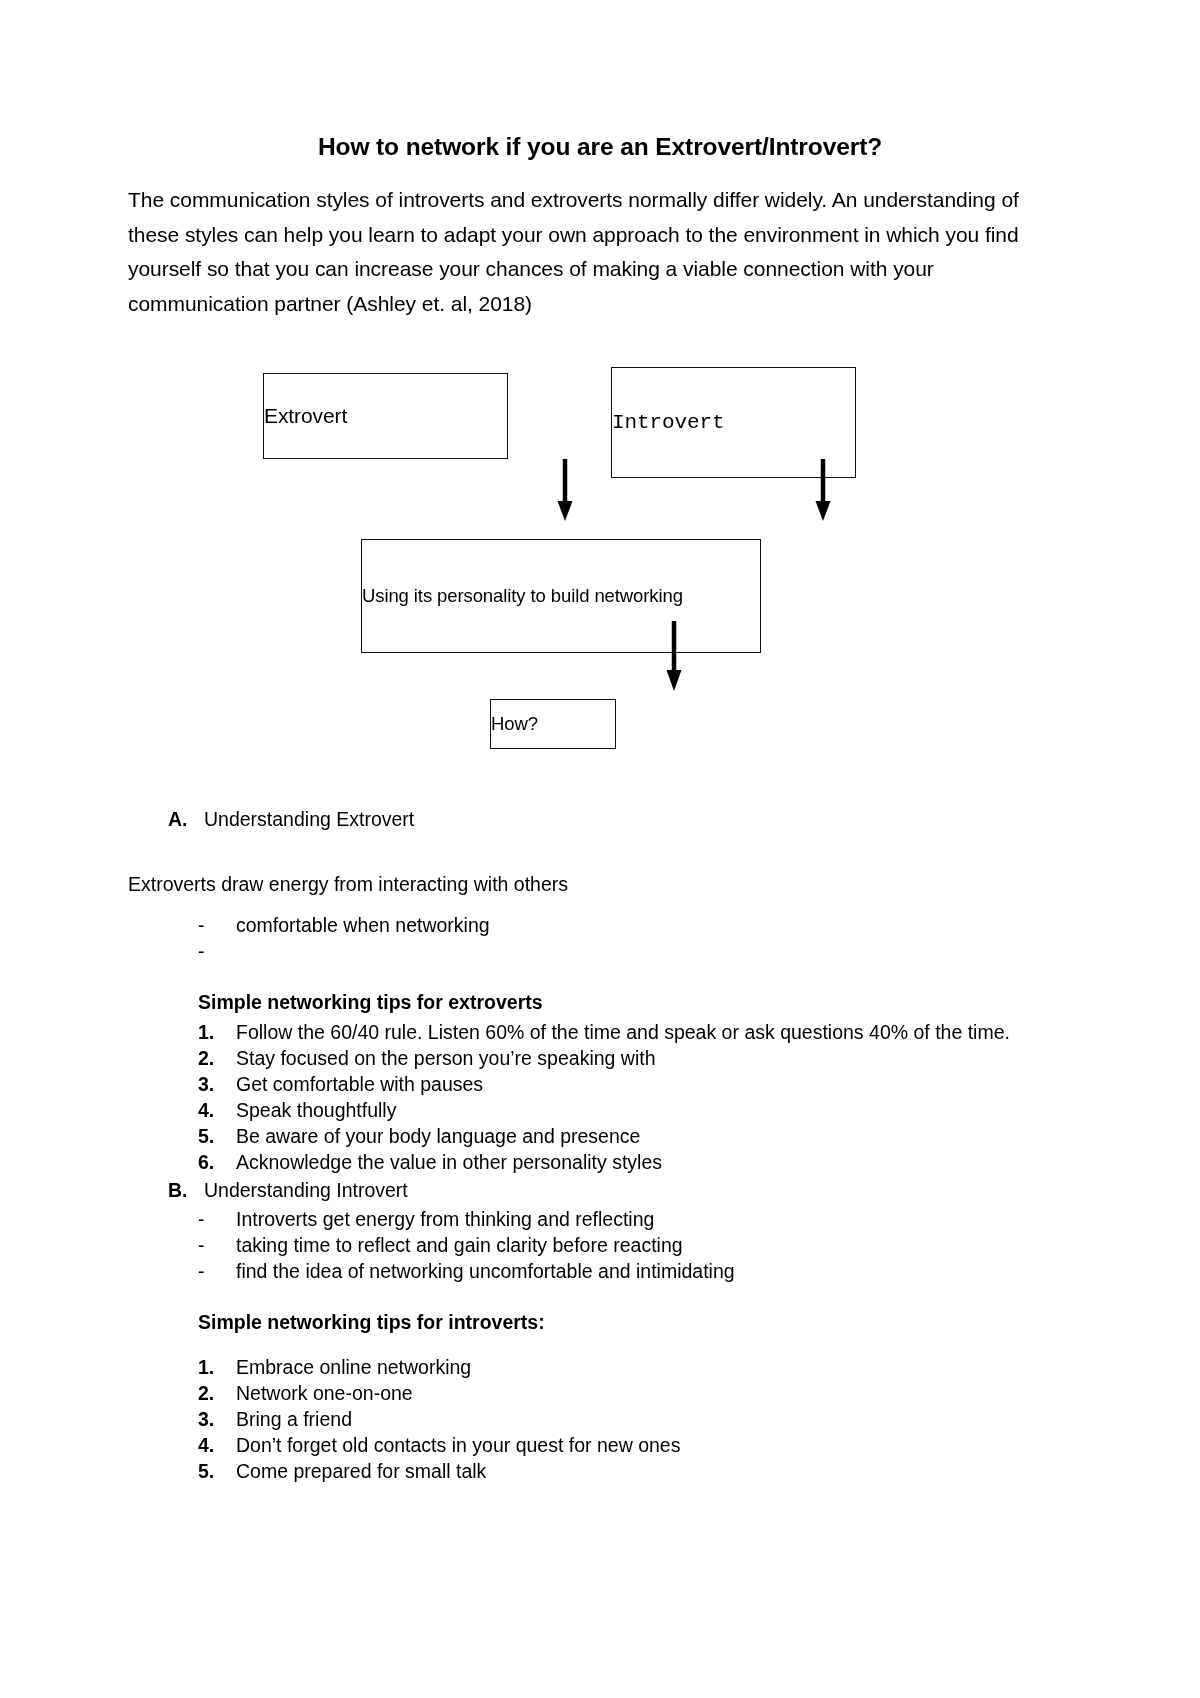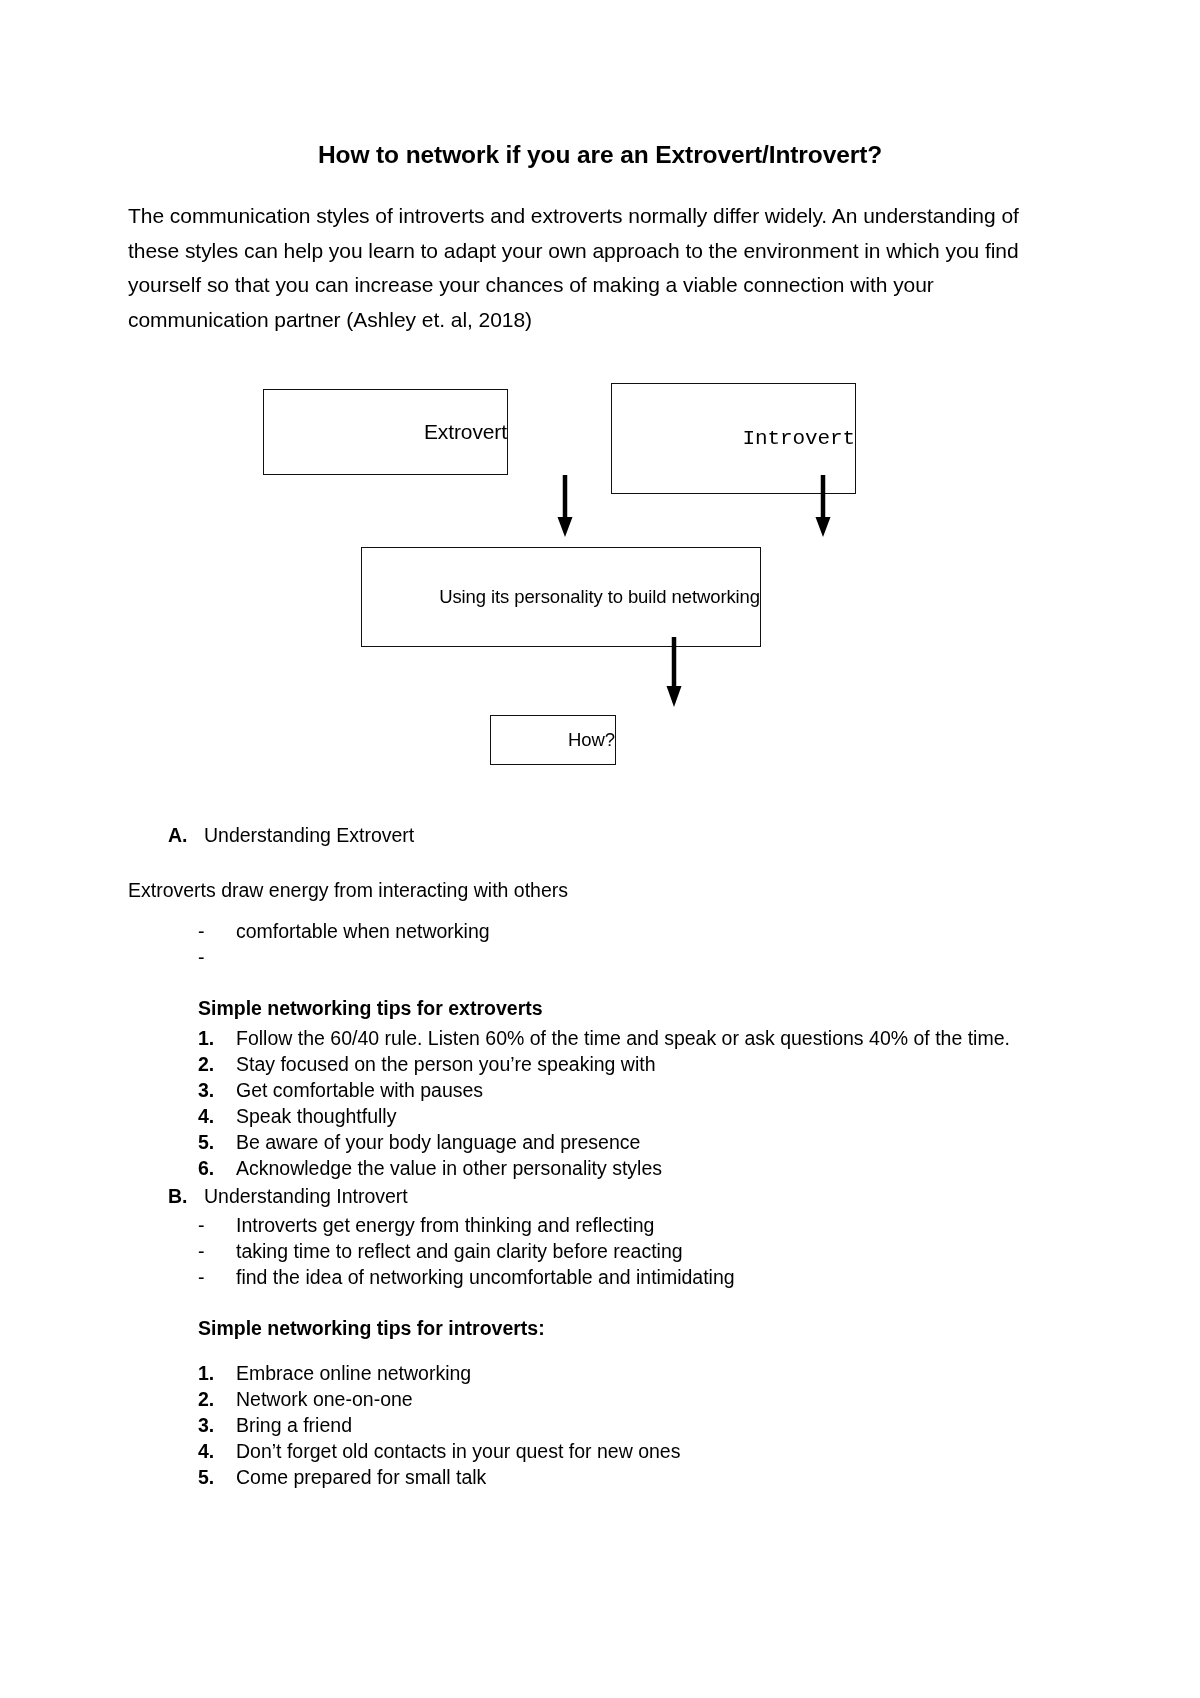--- a/index.html
+++ b/index.html
@@ -23,21 +23,21 @@
     box-sizing: border-box;
     padding: 0 128px;
   }
 
   
   .doc-title {
     text-align: center;
     font-size: 24.5px;
     font-weight: bold;
     letter-spacing: -0.1px;
-    margin: 8px;
+    margin: 0;
     padding-top: 132px;
     line-height: 1.2;
   }
 
   
   .intro {
     margin: 0;
     padding-top: 22px;
     font-size: 21px;
     line-height: 34.5px;
@@ -52,21 +52,21 @@
     height: 410px;
     margin-top: 34px;
   }
   .fbox {
     position: absolute;
     border: 1.6px solid #111;
     background: #fff;
     box-sizing: border-box;
     display: flex;
     align-items: center;
-    justify-content: flex-end;
+    justify-content: flex-start;
     font-size: 21px;
     letter-spacing: -0.1px;
   }
   .fbox.small-text {
     font-size: 18.5px;
   }
   #box-extrovert {
     left: 135px;
     top: 18px;
     width: 245px;
@@ -74,23 +74,23 @@
   }
   #box-introvert {
     left: 483px;
     top: 12px;
     width: 245px;
     height: 111px;
     font-family: Liberation Mono, monospace;
   }
   #box-using {
     left: 233px;
-    top: 176px;
+    top: 184px;
     width: 400px;
-    height: 100px;
+    height: 114px;
   }
   #box-how {
     left: 362px;
     top: 344px;
     width: 126px;
     height: 50px;
   }
   .arrow {
     position: absolute;
     width: 18px;
@@ -112,21 +112,21 @@
     margin-bottom: 2px;
   }
   .alpha-marker {
     width: 36px;
     flex: 0 0 36px;
     font-weight: bold;
   }
   .alpha-label { flex: 1 1 auto; }
 
   .plain-line {
-    margin-top: 26px;
+    margin-top: 36px;
     font-size: 19.5px;
   }
 
   ul.dash-list {
     list-style: none;
     margin: 14px 0 0 0;
     padding: 0;
   }
   ul.dash-list li {
     display: flex;

